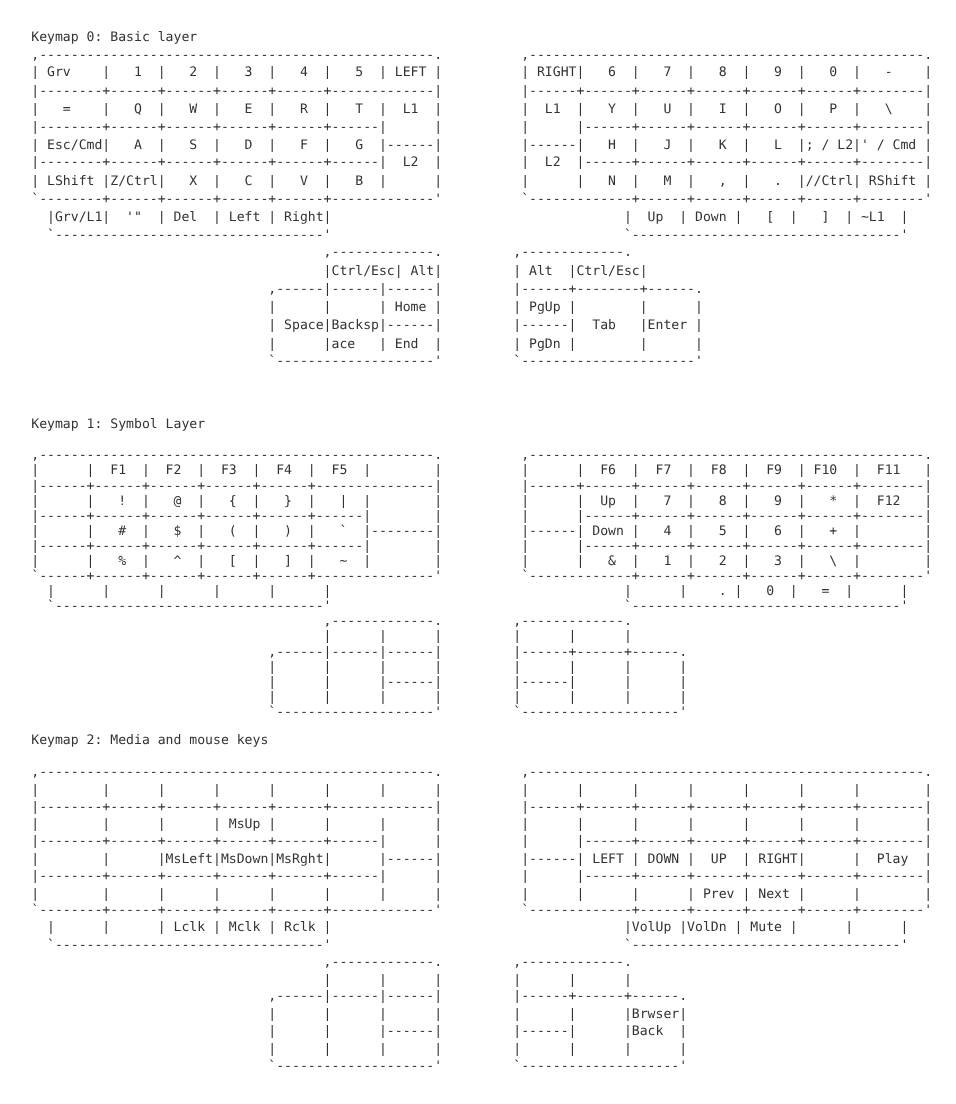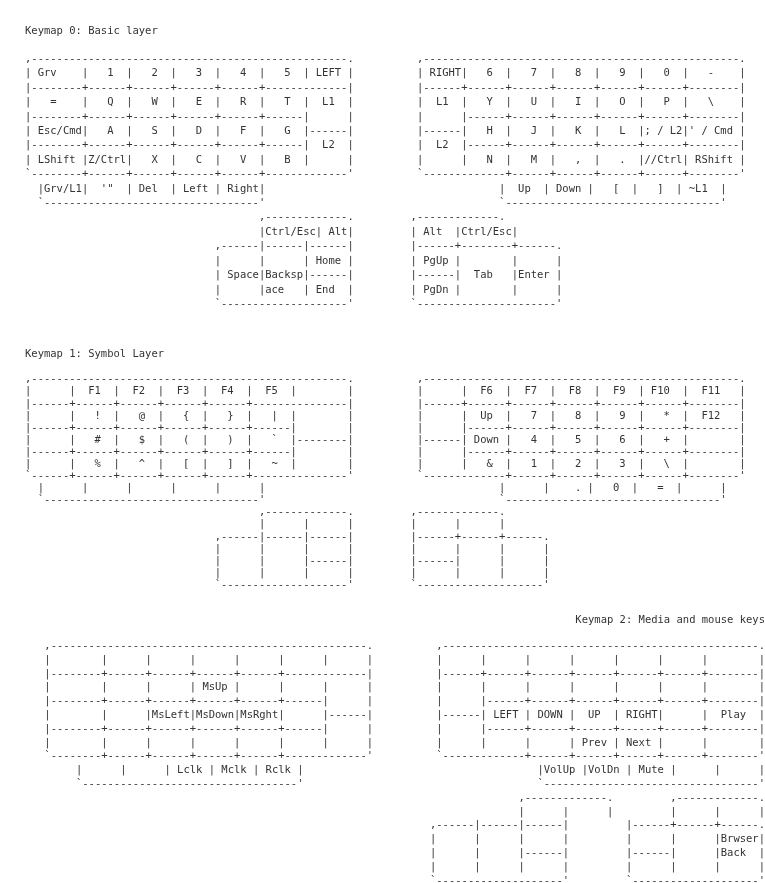--- a/index.html
+++ b/index.html
@@ -10,26 +10,26 @@
   }
   .page{padding:23px 0 0 25px;}
   .section{display:block;}
   .section .title{
     font-size:10.5px;color:#333333;line-height:14px;white-space:pre;
   }
   .section pre{
     margin:0;font-size:10.5px;color:#333333;white-space:pre;
     font-family:"DejaVu Sans Mono","Liberation Mono",monospace;
   }
-  .s0 .title{margin-bottom:14px;}
+  .s0 .title{margin-bottom:0;}
   .s0 pre{line-height:14.4px;}
   .s1{margin-top:36px;}
   .s1 .title{margin-bottom:12px;}
   .s1 pre{line-height:12.1px;}
-  .s2{margin-top:22px;text-align:right;}
+  .s2{margin-top:9px;}
   .s2 .title{margin-bottom:13px;}
   .s2 pre{line-height:13.8px;}
 </style>
 </head>
 <body style="color: rgb(51, 51, 51); background: rgb(255, 255, 255);">
 
 <div class="page">
 
   <div class="section s0">
     <div class="title">Keymap 0: Basic layer</div>

